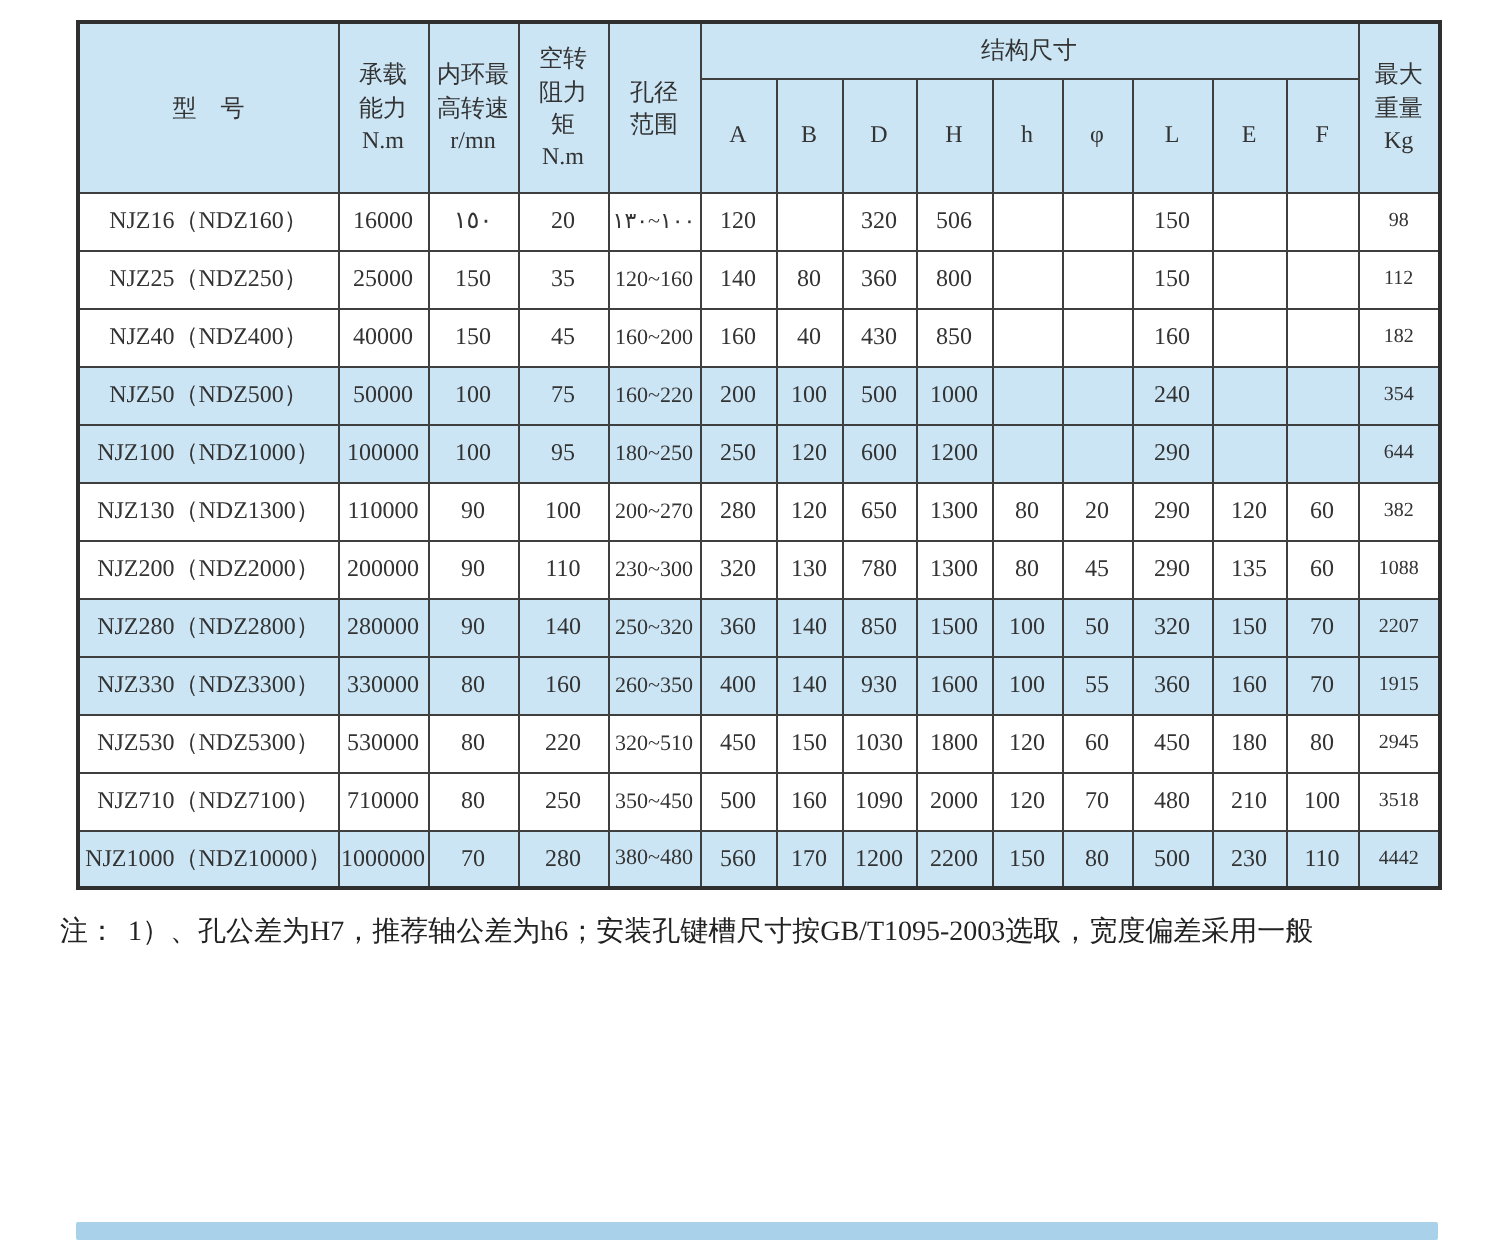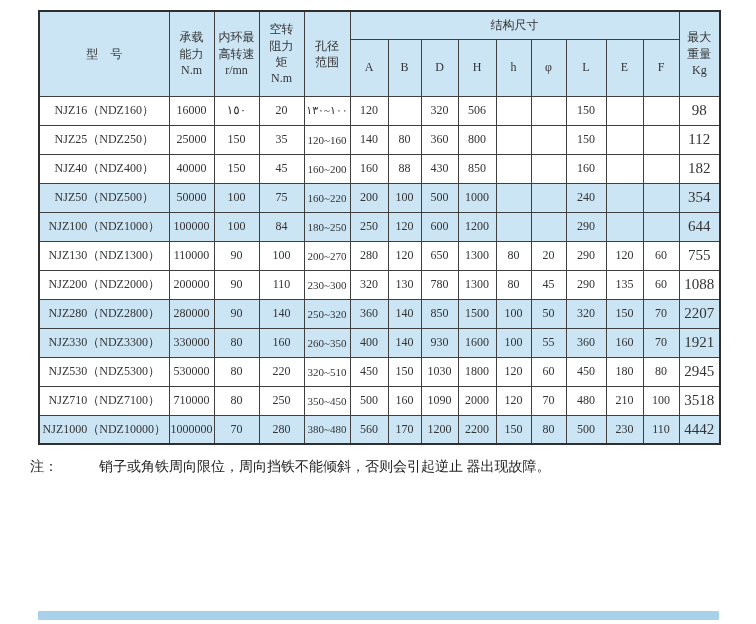--- a/index.html
+++ b/index.html
@@ -15,21 +15,21 @@
     font-size:12px; font-weight:normal; color:#333; overflow:hidden;
   }
   table.spec { border:2px solid #2f2f2f; }
   table.spec th { background:#cbe5f5; white-space:pre-line; line-height:1.35; }
   table.spec thead tr.group-row th.group { height:28px; }
   table.spec thead tr.dims-row th { height:57px; }
   table.spec td { height:29px; background:#ffffff; }
   table.spec tr.shaded td { background:#cbe5f5; }
   table.spec td.bore { font-size:11px; letter-spacing:0; }
   table.spec td.model { font-size:12px; }
-  table.spec td.weight { font-size:15px; }
+  table.spec td.weight { font-size:10px; }
 
   .notes { position:absolute; left:30px; top:456px; width:706px;
     font-size:14px; line-height:22px; color:#222; }
   .notes .note-wrap { display:flex; }
   .notes .note-label { width:34px; flex:0 0 34px; }
   .notes .note-items { flex:1; }
   .notes .line { white-space:nowrap; }
   .notes .cont { padding-left:35px; }
   .notes .cont:empty { display:none; }
 
@@ -126,21 +126,21 @@
           <td></td>
           <td class="weight">112</td>
         </tr>
         <tr>
           <td class="model">NJZ40（NDZ400）</td>
           <td>40000</td>
           <td>150</td>
           <td>45</td>
           <td class="bore">160~200</td>
           <td>160</td>
-          <td>88</td>
+          <td>40</td>
           <td>430</td>
           <td>850</td>
           <td></td>
           <td></td>
           <td>160</td>
           <td></td>
           <td></td>
           <td class="weight">182</td>
         </tr>
         <tr class="shaded">
@@ -157,21 +157,21 @@
           <td></td>
           <td>240</td>
           <td></td>
           <td></td>
           <td class="weight">354</td>
         </tr>
         <tr class="shaded">
           <td class="model">NJZ100（NDZ1000）</td>
           <td>100000</td>
           <td>100</td>
-          <td>84</td>
+          <td>95</td>
           <td class="bore">180~250</td>
           <td>250</td>
           <td>120</td>
           <td>600</td>
           <td>1200</td>
           <td></td>
           <td></td>
           <td>290</td>
           <td></td>
           <td></td>
@@ -185,21 +185,21 @@
           <td class="bore">200~270</td>
           <td>280</td>
           <td>120</td>
           <td>650</td>
           <td>1300</td>
           <td>80</td>
           <td>20</td>
           <td>290</td>
           <td>120</td>
           <td>60</td>
-          <td class="weight">755</td>
+          <td class="weight">382</td>
         </tr>
         <tr>
           <td class="model">NJZ200（NDZ2000）</td>
           <td>200000</td>
           <td>90</td>
           <td>110</td>
           <td class="bore">230~300</td>
           <td>320</td>
           <td>130</td>
           <td>780</td>
@@ -236,21 +236,21 @@
           <td class="bore">260~350</td>
           <td>400</td>
           <td>140</td>
           <td>930</td>
           <td>1600</td>
           <td>100</td>
           <td>55</td>
           <td>360</td>
           <td>160</td>
           <td>70</td>
-          <td class="weight">1921</td>
+          <td class="weight">1915</td>
         </tr>
         <tr>
           <td class="model">NJZ530（NDZ5300）</td>
           <td>530000</td>
           <td>80</td>
           <td>220</td>
           <td class="bore">320~510</td>
           <td>450</td>
           <td>150</td>
           <td>1030</td>
@@ -296,20 +296,20 @@
           <td>110</td>
           <td class="weight">4442</td>
         </tr>
       </tbody>
   </table>
 
   <div class="notes">
     <div class="note-wrap">
       <div class="note-label">注：</div>
       <div class="note-items">
-        <div class="line cont">销子或角铁周向限位，周向挡铁不能倾斜，否则会引起逆止 器出现故障。</div>
+        <div class="line">1）、孔公差为H7，推荐轴公差为h6；安装孔键槽尺寸按GB/T1095-2003选取，宽度偏差采用一般</div>
       </div>
     </div>
   </div>
 
   <div class="bottom-bar"></div>
 
 </div>
 
 </body></html>

